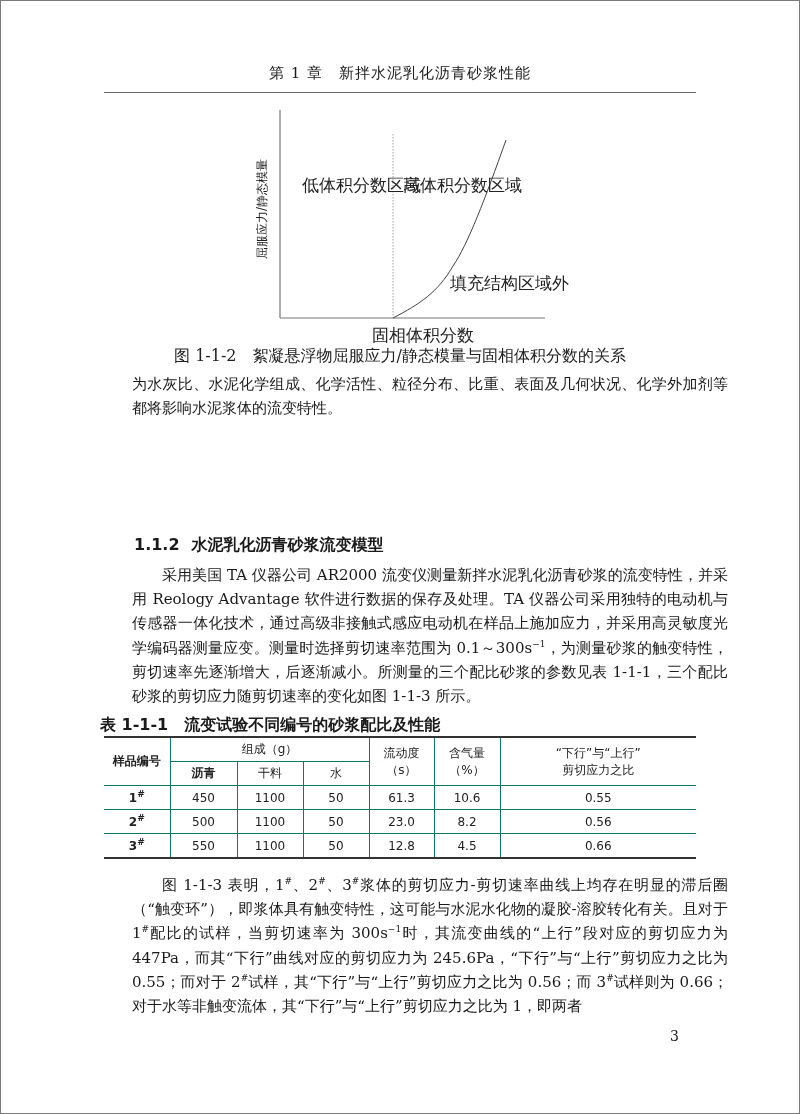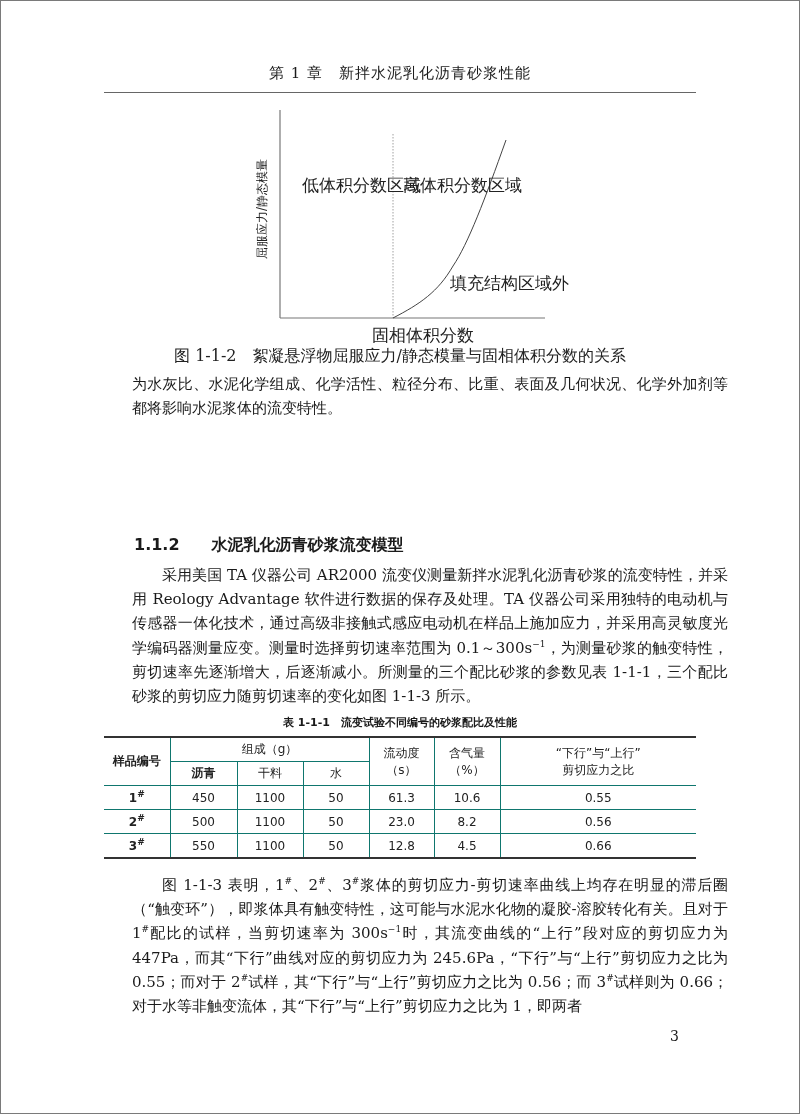--- a/index.html
+++ b/index.html
@@ -36,24 +36,24 @@
   .body-text {
     position: absolute; left: 104px; width: 596px; font-size: 15px; line-height: 24.2px;
     text-align: justify; text-justify: inter-character; margin-left: 28px;
   }
   .body-text p { margin: 0; }
   .indent { text-indent: 30px; }
   .section-heading {
     position: absolute; left: 134px; top: 535px; font-size: 16px; font-weight: bold;
     font-family: "DejaVu Sans", "Liberation Sans", sans-serif;
   }
-  .section-heading .num { margin-right: 32px; }
+  .section-heading .num { margin-right: 12px; }
   .table-title {
-    position: absolute; left: 100px; width: 600px; top: 715px; text-align: center;
-    font-size: 11px; font-weight: bold;
+    position: absolute; left: 100px; width: 600px; top: 715px; text-align: left;
+    font-size: 16px; font-weight: bold;
     font-family: "DejaVu Sans", "Liberation Sans", sans-serif;
   }
   table.data {
     position: absolute; left: 104px; top: 736px; width: 592px;
     border-collapse: collapse; font-size: 12px; color: #222;
     font-family: "DejaVu Sans", "Liberation Sans", sans-serif;
   }
   table.data { border-top: 2px solid #333; border-bottom: 2px solid #333; }
   table.data td, table.data th {
     border: 1px solid #0f766e; text-align: center; font-weight: normal; padding: 0;

